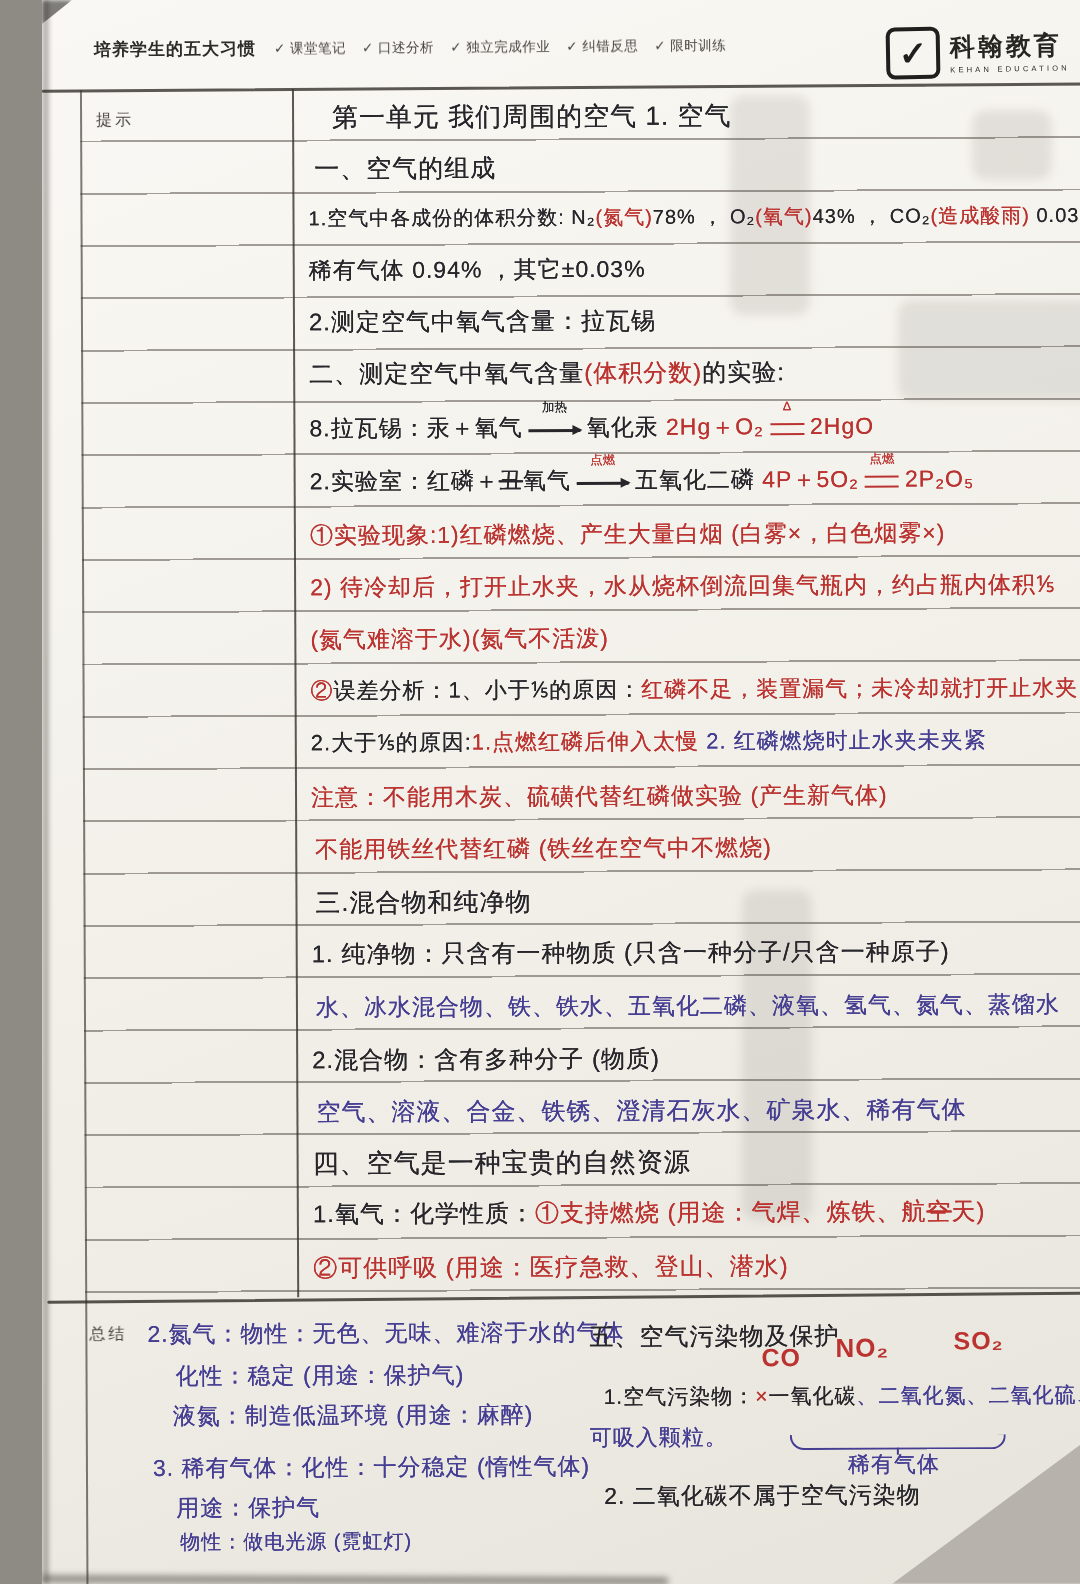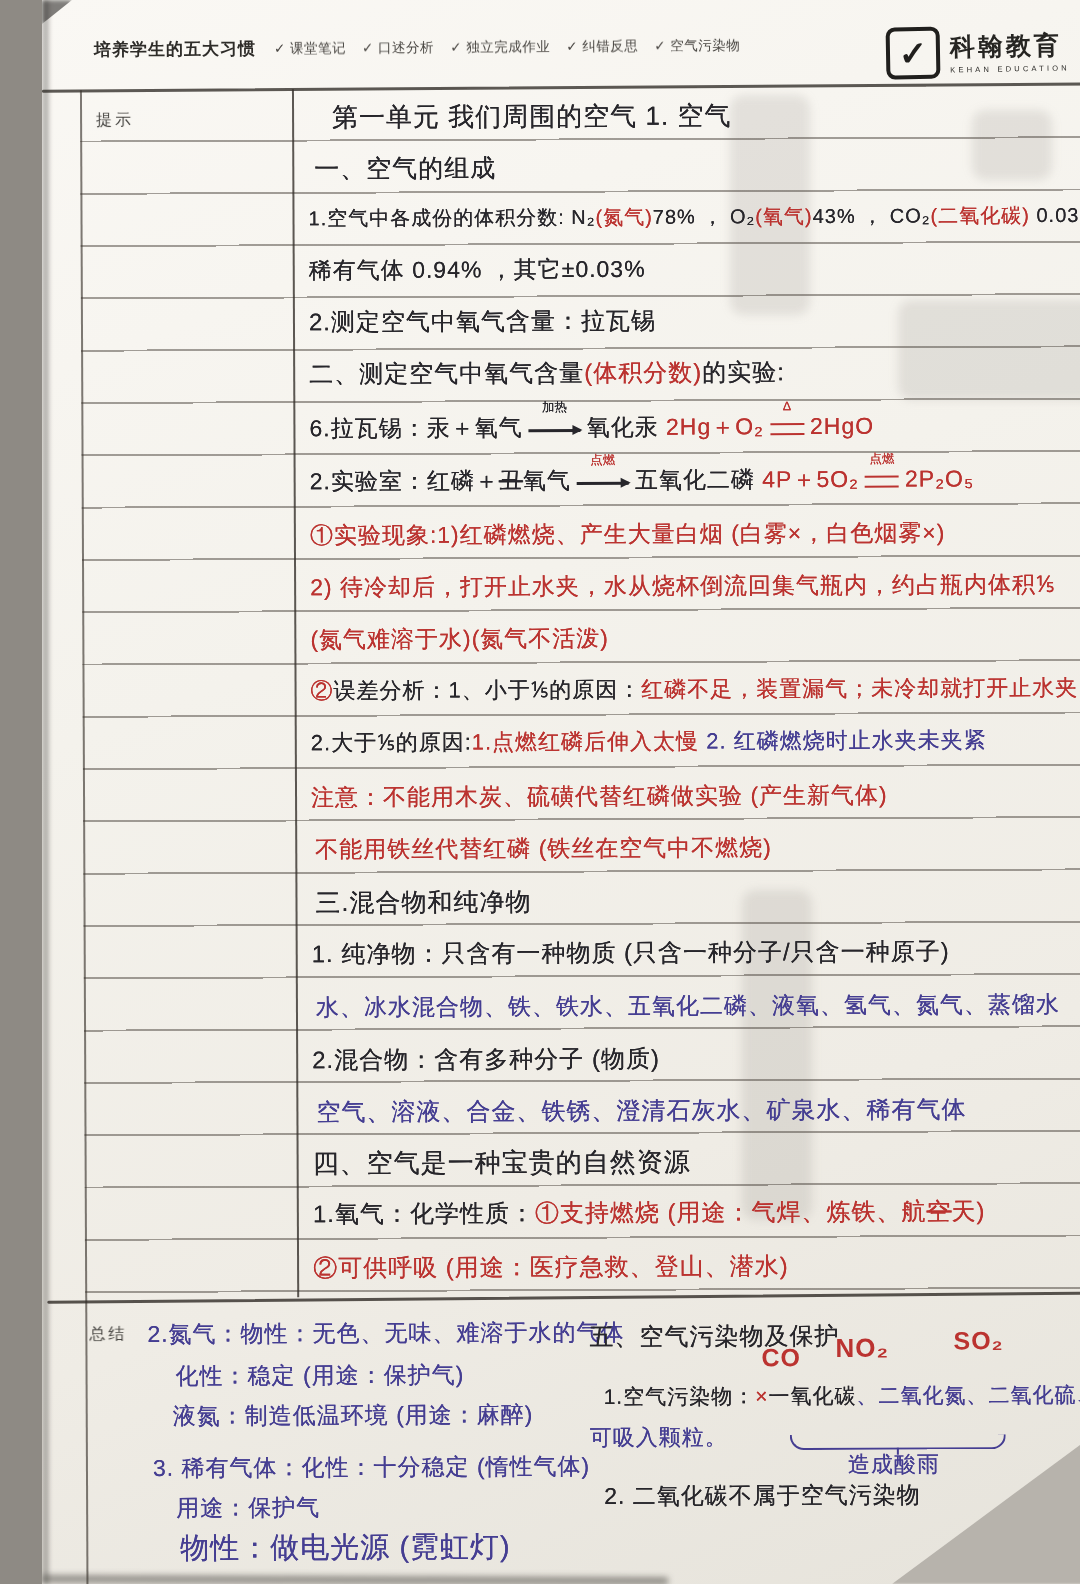--- a/index.html
+++ b/index.html
@@ -61,21 +61,21 @@
   <div class="bleed" style="left:700px;top:890px;width:70px;height:330px;"></div>
   <div class="bleed" style="left:930px;top:110px;width:80px;height:70px;"></div>
 
   <div class="hdr">
     <span class="slogan">培养学生的五大习惯</span>
     <span class="habits">
         <span>✓ 课堂笔记</span>
         <span>✓ 口述分析</span>
         <span>✓ 独立完成作业</span>
         <span>✓ 纠错反思</span>
-        <span>✓ 空气污染物</span>
+        <span>✓ 限时训练</span>
       </span>
   </div>
   <div class="logo">
     <span class="logo-ic">✓</span>
     <span class="logo-tx">
       <div class="nm">科翰教育</div>
       <div class="sb">KEHAN EDUCATION</div>
     </span>
   </div>
 
@@ -85,28 +85,28 @@
     <div class="v-margin"></div>
     <div class="v-divider"></div>
     <div class="rule-bottom"></div>
 
     <div class="col-label" style="left:54px;top:108px;">提示</div>
     <div class="col-label" style="left:42px;top:1322px;">总结</div>
 
     <div id="notes">
 
       <div class="brace" style="left:742px;top:1436px;width:212px;"></div>
-      <div class="nl ink-b" style="left:800px;top:1452px;font-size:22px;">造成酸雨</div>
+      <div class="nl ink-b" style="left:800px;top:1452px;font-size:22px;">稀有气体</div>
     <div class="nl" style="left: 290px; top: 100px; font-size: 26px;"><span class="ink-k">第一单元  我们周围的空气</span><span class="ink-k">        1. 空气</span></div>
         <div class="nl" style="left: 272px; top: 152px; font-size: 25px;"><span class="ink-k">一、空气的组成</span></div>
-        <div class="nl" style="left: 266px; top: 205px; font-size: 20px;"><span class="ink-k">1.空气中各成份的体积分数: N₂</span><span class="ink-r">(氮气)</span><span class="ink-k">78% ， O₂</span><span class="ink-r">(氧气)</span><span class="ink-k">43% ， CO₂</span><span class="ink-r">(二氧化碳)</span><span class="ink-k"> 0.03%</span></div>
+        <div class="nl" style="left: 266px; top: 205px; font-size: 20px;"><span class="ink-k">1.空气中各成份的体积分数: N₂</span><span class="ink-r">(氮气)</span><span class="ink-k">78% ， O₂</span><span class="ink-r">(氧气)</span><span class="ink-k">43% ， CO₂</span><span class="ink-r">(造成酸雨)</span><span class="ink-k"> 0.03%</span></div>
         <div class="nl" style="left: 266px; top: 255px; font-size: 23px;"><span class="ink-k">稀有气体 0.94% ，其它±0.03%</span></div>
         <div class="nl" style="left: 266px; top: 306px; font-size: 24px;"><span class="ink-k">2.测定空气中氧气含量：拉瓦锡</span></div>
         <div class="nl" style="left: 266px; top: 358px; font-size: 24px;"><span class="ink-k">二、测定空气中氧气含量</span><span class="ink-r">(体积分数)</span><span class="ink-k">的实验:</span></div>
-        <div class="nl" style="left: 266px; top: 413px; font-size: 23px;"><span class="ink-k">6.拉瓦锡：汞＋氧气</span><span class="arw ink-k"><i class="lbl ink-k">加热</i><span class="shaft"></span></span><span class="ink-k">氧化汞</span><span class="ink-r">  2Hg＋O₂</span><span class="eqw ink-r"><i class="lbl ink-r">Δ</i><span class="dbl"></span></span><span class="ink-r">2HgO</span></div>
+        <div class="nl" style="left: 266px; top: 413px; font-size: 23px;"><span class="ink-k">8.拉瓦锡：汞＋氧气</span><span class="arw ink-k"><i class="lbl ink-k">加热</i><span class="shaft"></span></span><span class="ink-k">氧化汞</span><span class="ink-r">  2Hg＋O₂</span><span class="eqw ink-r"><i class="lbl ink-r">Δ</i><span class="dbl"></span></span><span class="ink-r">2HgO</span></div>
         <div class="nl" style="left: 266px; top: 466px; font-size: 23px;"><span class="ink-k">2.实验室：红磷＋</span><span class="ink-k strike">丑</span><span class="ink-k">氧气</span><span class="arw ink-k"><i class="lbl ink-r">点燃</i><span class="shaft"></span></span><span class="ink-k">五氧化二磷</span><span class="ink-r">  4P＋5O₂</span><span class="eqw ink-r"><i class="lbl ink-r">点燃</i><span class="dbl"></span></span><span class="ink-r">2P₂O₅</span></div>
         <div class="nl" style="left: 266px; top: 520px; font-size: 23px;"><span class="ink-r">①实验现象:1)红磷燃烧、产生大量白烟 (白雾×，白色烟雾×)</span></div>
         <div class="nl" style="left: 266px; top: 572px; font-size: 23px;"><span class="ink-r">2) 待冷却后，打开止水夹，水从烧杯倒流回集气瓶内，约占瓶内体积⅕</span></div>
         <div class="nl" style="left: 266px; top: 624px; font-size: 23px;"><span class="ink-r">(氮气难溶于水)(氮气不活泼)</span></div>
         <div class="nl" style="left: 266px; top: 676px; font-size: 22px;"><span class="ink-r">②</span><span class="ink-k">误差分析：1、小于⅕的原因：</span><span class="ink-r">红磷不足，装置漏气；未冷却就打开止水夹。</span></div>
         <div class="nl" style="left: 266px; top: 728px; font-size: 22px;"><span class="ink-k">2.大于⅕的原因:</span><span class="ink-r">1.点燃红磷后伸入太慢</span><span class="ink-b">  2. 红磷燃烧时止水夹未夹紧</span></div>
         <div class="nl" style="left: 266px; top: 782px; font-size: 23px;"><span class="ink-r">注意：不能用木炭、硫磺代替红磷做实验 (产生新气体)</span></div>
         <div class="nl" style="left: 270px; top: 834px; font-size: 23px;"><span class="ink-r">不能用铁丝代替红磷 (铁丝在空气中不燃烧)</span></div>
         <div class="nl" style="left: 270px; top: 886px; font-size: 25px;"><span class="ink-k">三.混合物和纯净物</span></div>
         <div class="nl" style="left: 266px; top: 938px; font-size: 24px;"><span class="ink-k">1. 纯净物：只含有一种物质 (只含一种分子/只含一种原子)</span></div>
@@ -114,21 +114,21 @@
         <div class="nl" style="left: 266px; top: 1044px; font-size: 24px;"><span class="ink-k">2.混合物：含有多种分子 (物质)</span></div>
         <div class="nl" style="left: 270px; top: 1096px; font-size: 24px;"><span class="ink-b">空气、溶液、合金、铁锈、澄清石灰水、矿泉水、稀有气体</span></div>
         <div class="nl" style="left: 266px; top: 1146px; font-size: 26px;"><span class="ink-k">四、空气是一种宝贵的自然资源</span></div>
         <div class="nl" style="left: 266px; top: 1198px; font-size: 24px;"><span class="ink-k">1.氧气：化学性质：</span><span class="ink-r">①支持燃烧 (用途：气焊、炼铁、航</span><span class="ink-r strike">空</span><span class="ink-r">天)</span></div>
         <div class="nl" style="left: 266px; top: 1252px; font-size: 24px;"><span class="ink-r">②可供呼吸 (用途：医疗急救、登山、潜水)</span></div>
         <div class="nl" style="left: 100px; top: 1318px; font-size: 23px;"><span class="ink-b">2.氮气：物性：无色、无味、难溶于水的气体</span></div>
         <div class="nl" style="left: 128px; top: 1360px; font-size: 23px;"><span class="ink-b">化性：稳定 (用途：保护气)</span></div>
         <div class="nl" style="left: 125px; top: 1400px; font-size: 23px;"><span class="ink-b">液氮：制造低温环境 (用途：麻醉)</span></div>
         <div class="nl" style="left: 105px; top: 1452px; font-size: 23px;"><span class="ink-b">3. 稀有气体：化性：十分稳定 (惰性气体)</span></div>
         <div class="nl" style="left: 128px; top: 1492px; font-size: 23px;"><span class="ink-b">用途：保护气</span></div>
-        <div class="nl" style="left: 132px; top: 1528px; font-size: 29px;"><span class="ink-b">物性：做电光源 (霓虹灯)</span></div>
+        <div class="nl" style="left: 132px; top: 1528px; font-size: 20px;"><span class="ink-b">物性：做电光源 (霓虹灯)</span></div>
         <div class="nl" style="left: 542px; top: 1322px; font-size: 24px;"><span class="ink-k">五、空气污染物及保护</span></div>
         <div class="nl" style="left: 556px; top: 1384px; font-size: 21px;"><span class="ink-k">1.空气污染物：</span><span class="ink-r">×</span><span class="ink-k">一氧化碳</span><span class="ink-b">、二氧化氮、二氧化硫</span><span class="ink-b">、粉尘等</span></div>
         <div class="nl" style="left: 542px; top: 1424px; font-size: 22px;"><span class="ink-b">可吸入颗粒。</span></div>
         <div class="nl" style="left: 556px; top: 1482px; font-size: 23px;"><span class="ink-k">2. 二氧化碳不属于空气污染物</span></div>
         <div class="sup ink-r" style="left: 714px; top: 1344px; font-size: 25px;">CO</div>
         <div class="sup ink-r" style="left: 788px; top: 1334px; font-size: 26px;">NO₂</div>
         <div class="sup ink-r" style="left: 906px; top: 1328px; font-size: 25px;">SO₂</div>
       </div>
   </div>
 </div>

